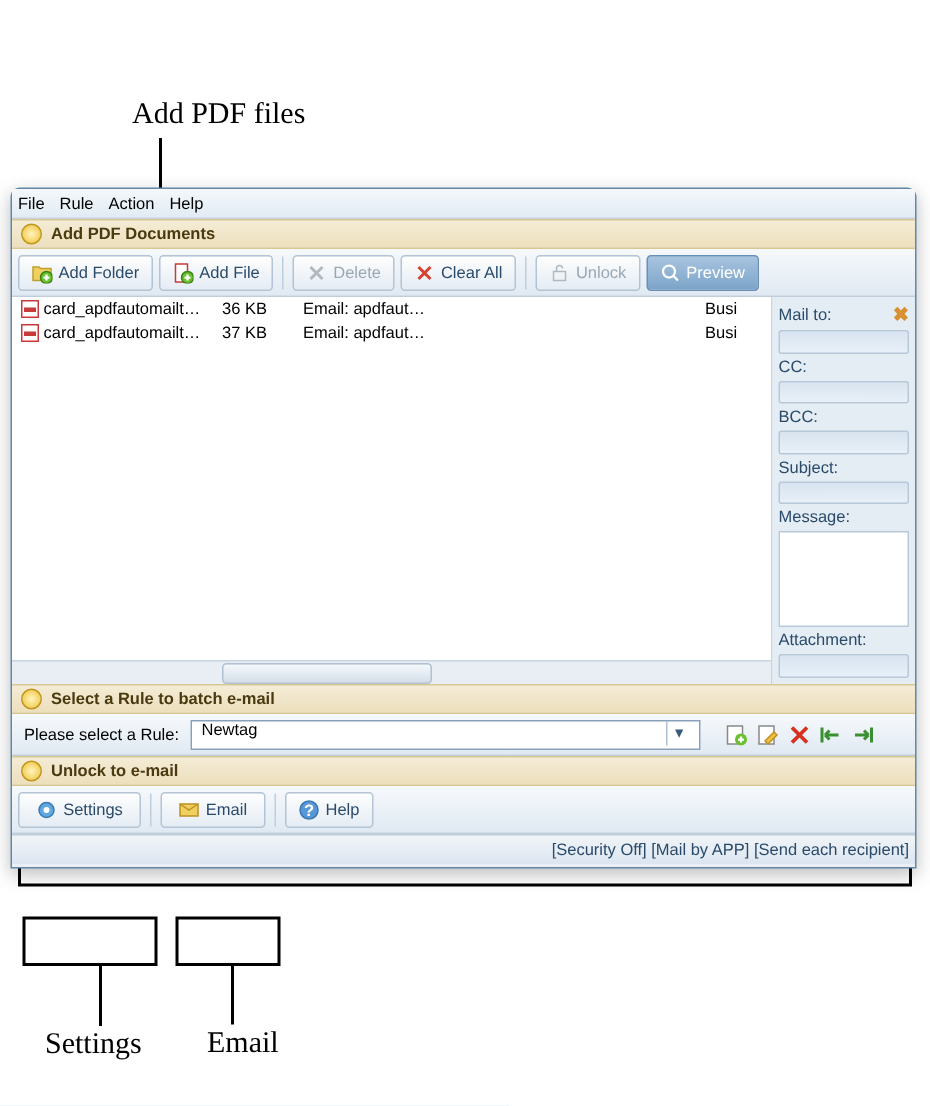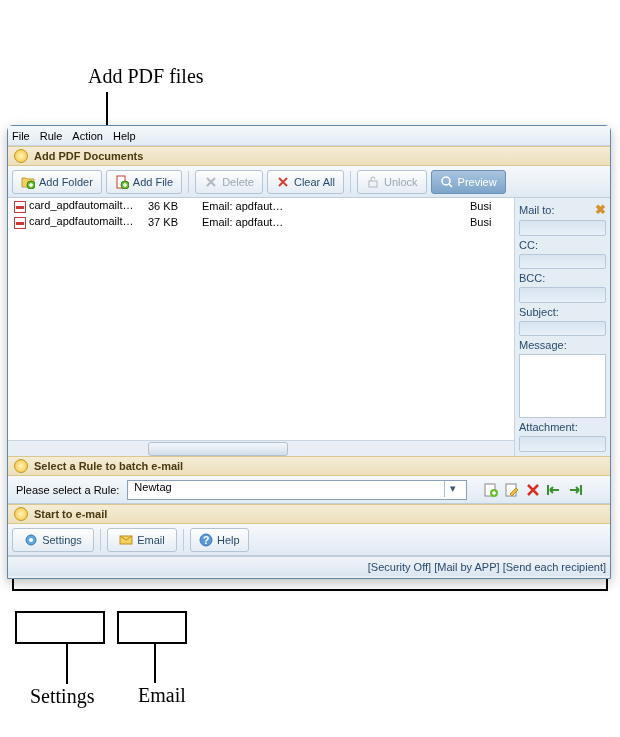--- a/index.html
+++ b/index.html
@@ -214,21 +214,21 @@
         </svg>
       <svg class="ri" viewBox="0 0 16 16">
           <path d="M3 8h9m0 0l-3-3m3 3l-3 3" stroke="#3a9030" stroke-width="2" fill="none"></path>
           <path d="M14 3v10" stroke="#3a9030" stroke-width="2"></path>
         </svg>
     </div>
   </div>
 
   <div class="section-hdr">
     <span class="round-icon"></span>
-    <span>Start to e-mail</span>
+    <span>Unlock to e-mail</span>
   </div>
 
   <div class="toolbar">
     <div class="tbtn" style="width:82px;justify-content:center">
         <span class="ico"><svg viewBox="0 0 14 14">
             <circle cx="7" cy="7" r="5" fill="#60a8e0" stroke="#3a78b0"></circle>
             <circle cx="7" cy="7" r="2" fill="#fff"></circle>
           </svg></span>
         <span>Settings</span>
       </div>

